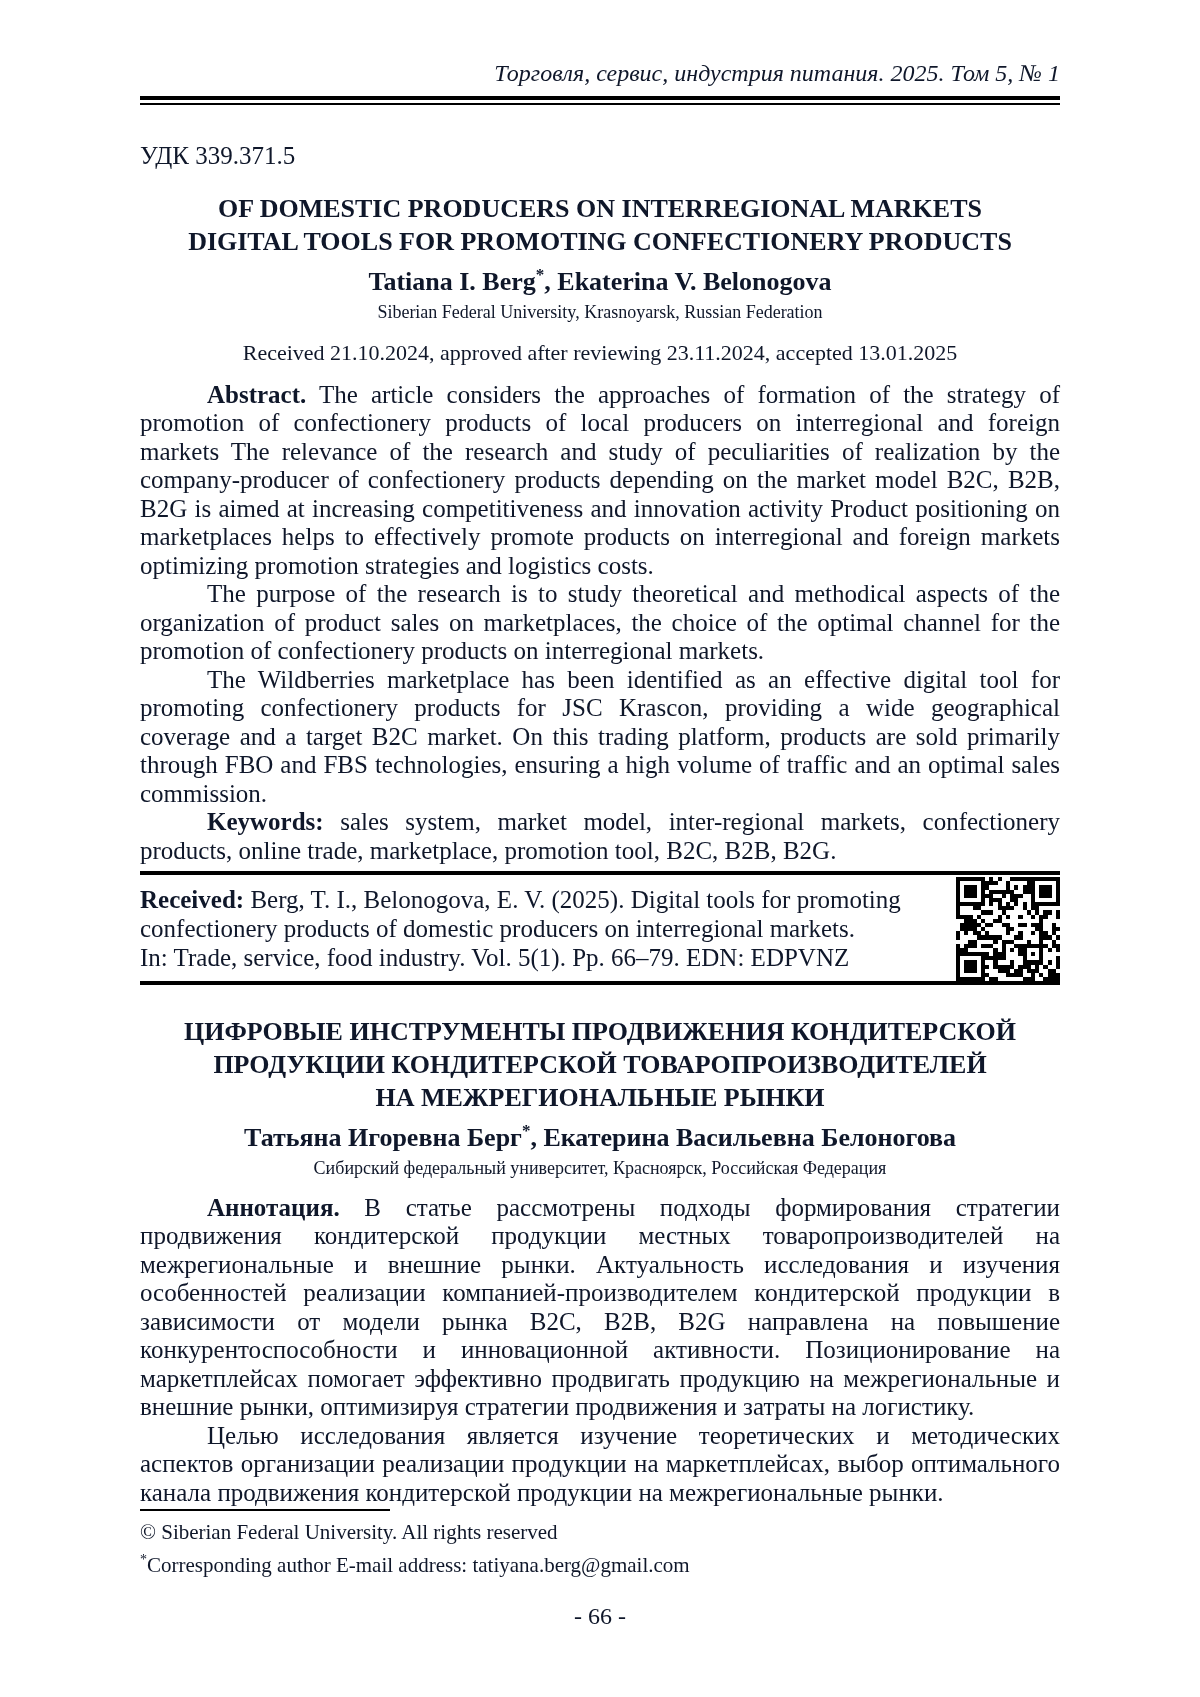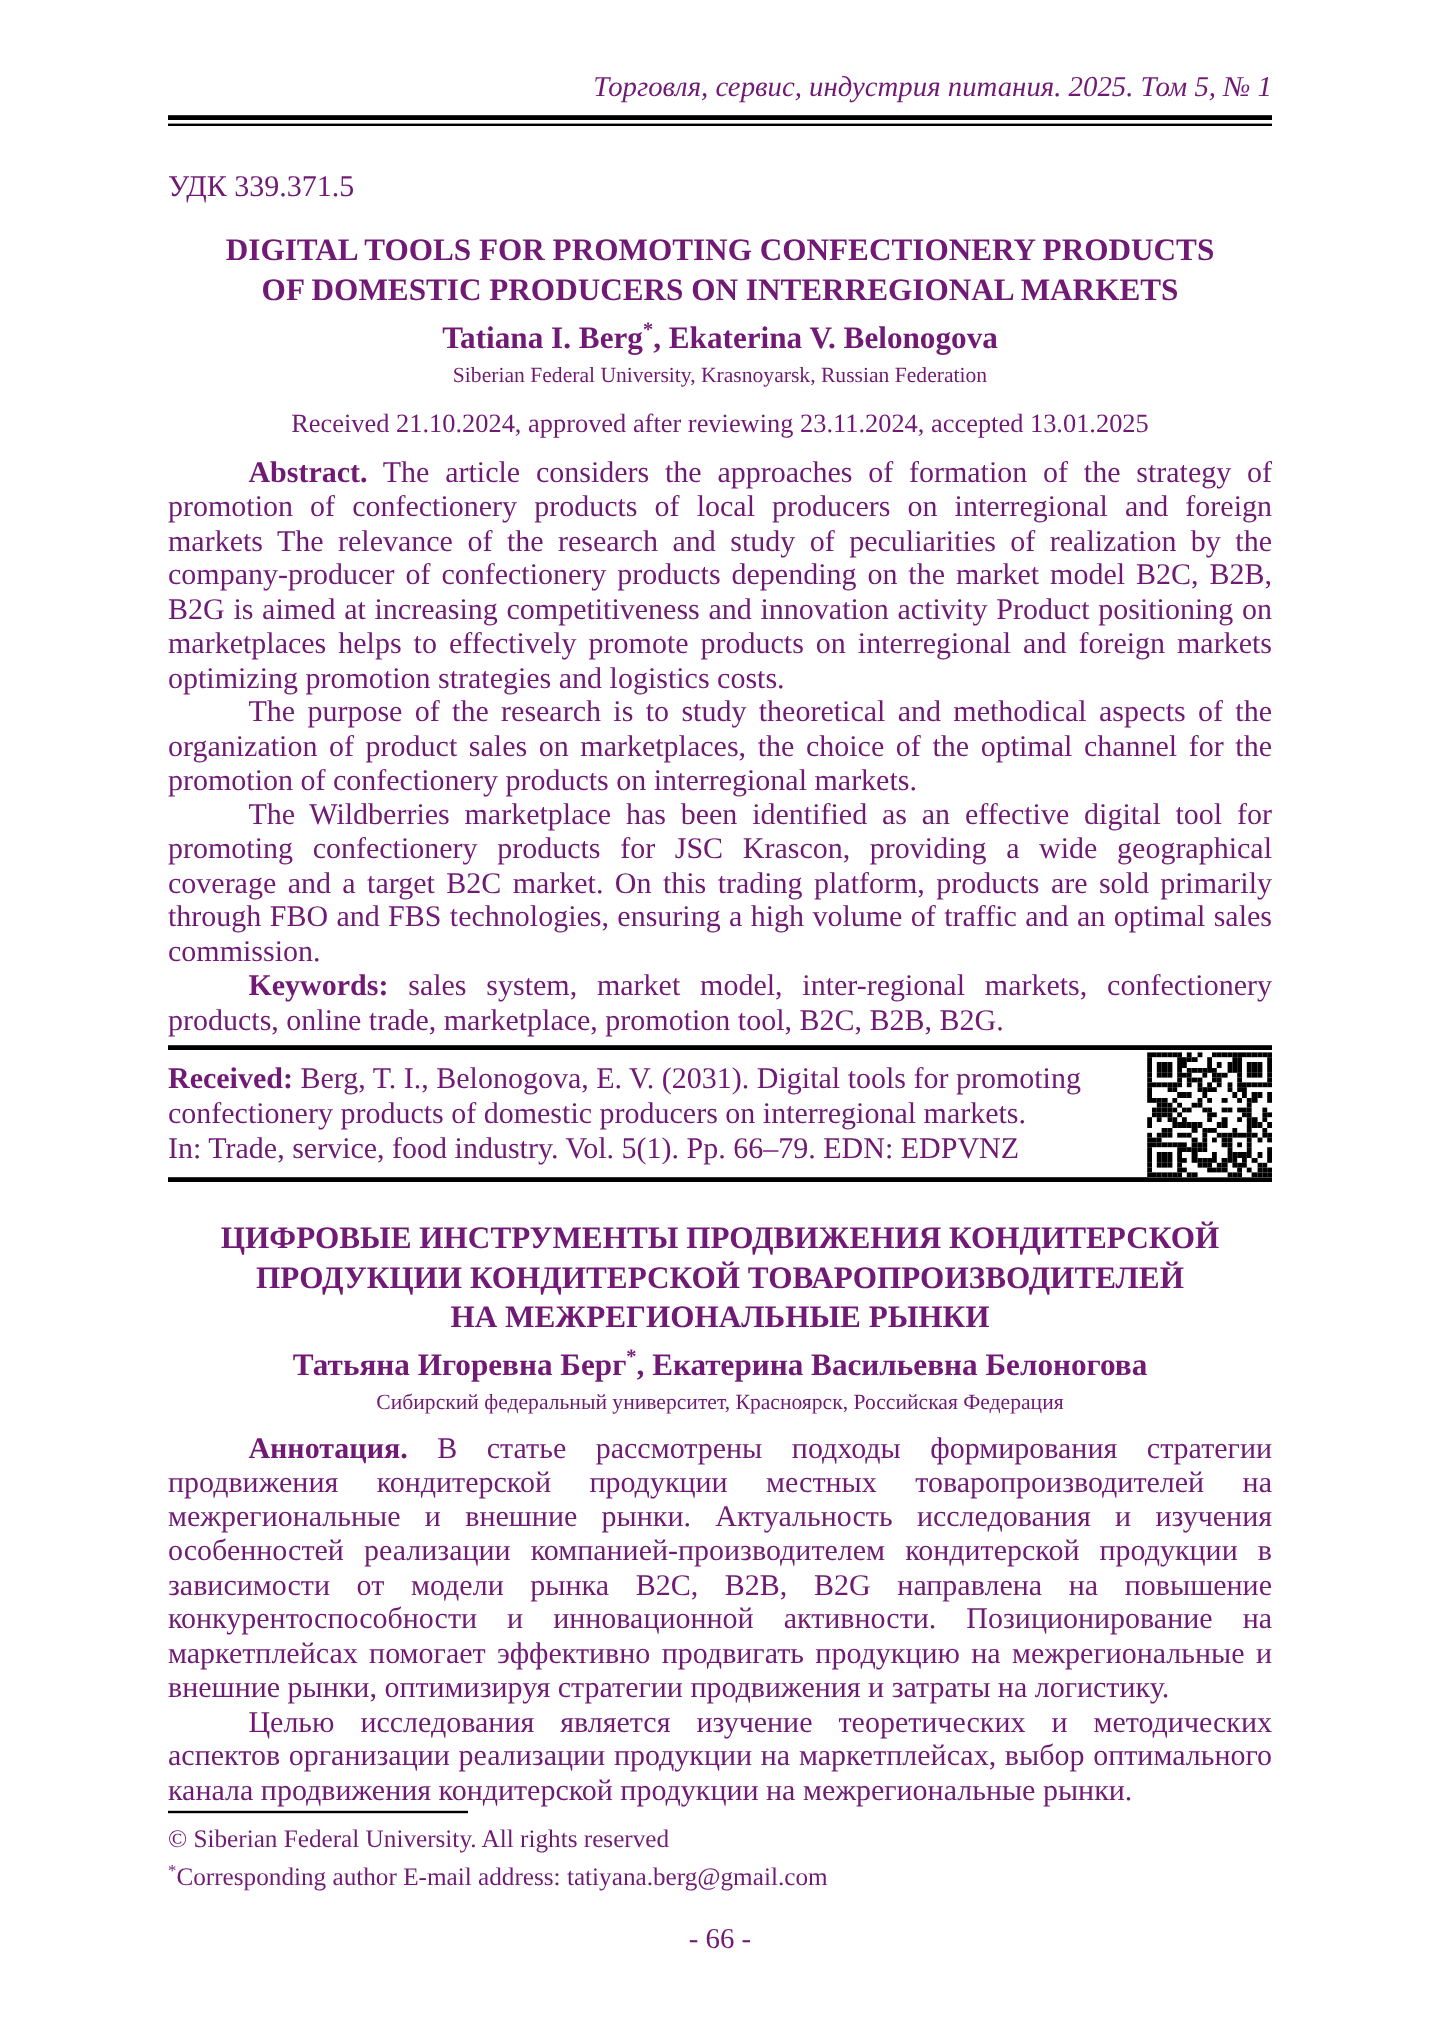--- a/index.html
+++ b/index.html
@@ -1,20 +1,20 @@
 <!DOCTYPE html>
 <html><head>
 <meta charset="utf-8">
 <style>
   html,body { margin:0; padding:0; background:#ffffff; }
   .page {
     position:relative;
     width:1200px; height:1697px;
     background:#ffffff;
-    color:#701a75;
+    color:#0f172a;
     font-family:"Liberation Serif", serif;
     overflow:hidden;
   }
   .content { position:absolute; left:140px; top:0; width:920px; }
 
   .journal-header {
     padding-top:58px;
     text-align:right;
     font-style:italic;
     font-size:24px;
@@ -87,38 +87,38 @@
   <div class="content">
 
     <div class="journal-header">Торговля, сервис, индустрия питания. 2025. Том 5, № 1</div>
     <div class="double-rule"></div>
 
     <div class="codes">
       <div>УДК 339.371.5</div>
     </div>
 
     <div class="title-en">
+      <div>OF DOMESTIC PRODUCERS ON INTERREGIONAL MARKETS</div>
       <div>DIGITAL TOOLS FOR PROMOTING CONFECTIONERY PRODUCTS</div>
-      <div>OF DOMESTIC PRODUCERS ON INTERREGIONAL MARKETS</div>
     </div>
     <div class="authors-line"><span>Tatiana I. Berg</span><sup>*</sup><span>, Ekaterina V. Belonogova</span></div>
     <div class="affiliation">Siberian Federal University, Krasnoyarsk, Russian Federation</div>
 
     <div class="dates">Received 21.10.2024, approved after reviewing 23.11.2024, accepted 13.01.2025</div>
 
     <div class="body-block">
       <p><b>Abstract.</b> <span>The article considers the approaches of formation of the strategy of promotion of confectionery products of local producers on interregional and foreign markets The relevance of the research and study of peculiarities of realization by the company-producer of confectionery products depending on the market model B2C, B2B, B2G is aimed at increasing competitiveness and innovation activity Product positioning on marketplaces helps to effectively promote products on interregional and foreign markets optimizing promotion strategies and logistics costs.</span></p>
       <p>The purpose of the research is to study theoretical and methodical aspects of the organization of product sales on marketplaces, the choice of the optimal channel for the promotion of confectionery products on interregional markets.</p>
       <p>The Wildberries marketplace has been identified as an effective digital tool for promoting confectionery products for JSC Krascon, providing a wide geographical coverage and a target B2C market. On this trading platform, products are sold primarily through FBO and FBS technologies, ensuring a high volume of traffic and an optimal sales commission.</p>
       <p><b>Keywords:</b> <span>sales system, market model, inter-regional markets, confectionery products, online trade, marketplace, promotion tool, B2C, B2B, B2G.</span></p>
     </div>
 
     <div class="citation-section">
       <div class="citation-text">
-        <div><b>Received:</b> <span>Berg, T. I., Belonogova, E. V. (2031). Digital tools for promoting</span></div>
+        <div><b>Received:</b> <span>Berg, T. I., Belonogova, E. V. (2025). Digital tools for promoting</span></div>
         <div>confectionery products of domestic producers on interregional markets.</div>
         <div>In: Trade, service, food industry. Vol. 5(1). Pp. 66–79. EDN: EDPVNZ</div>
       </div>
       <div class="qr">
           <div class="d"></div>
           <div class="d"></div>
           <div class="d"></div>
           <div class="d"></div>
           <div class="d"></div>
           <div class="d"></div>

